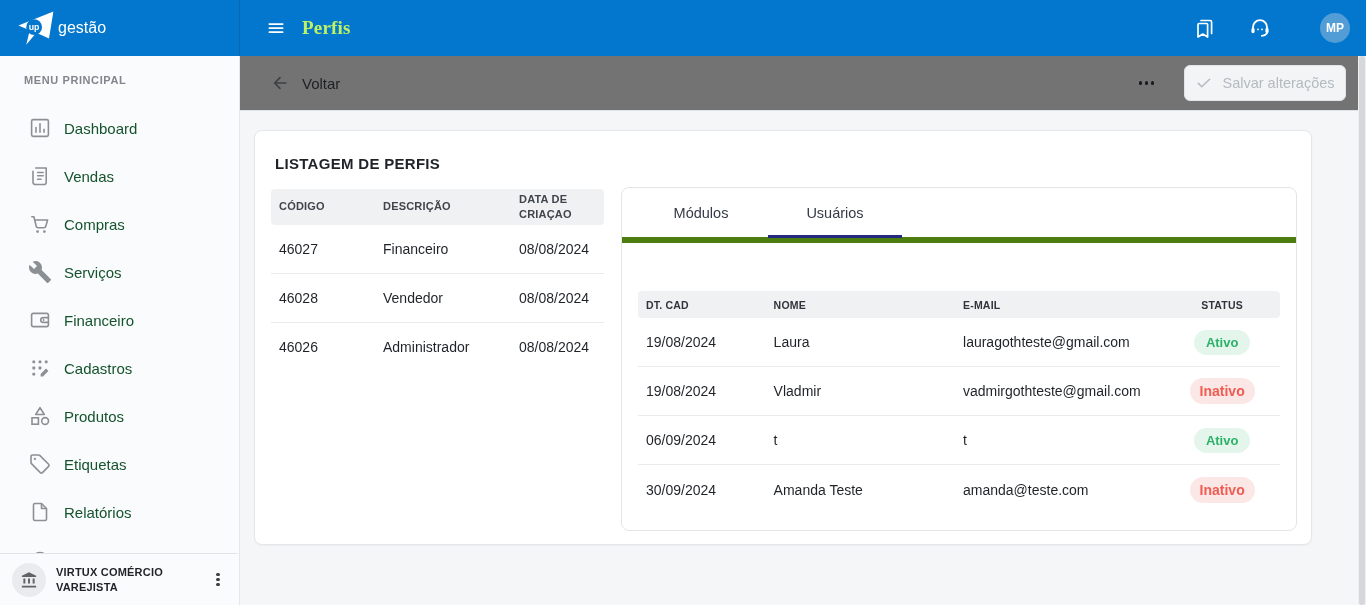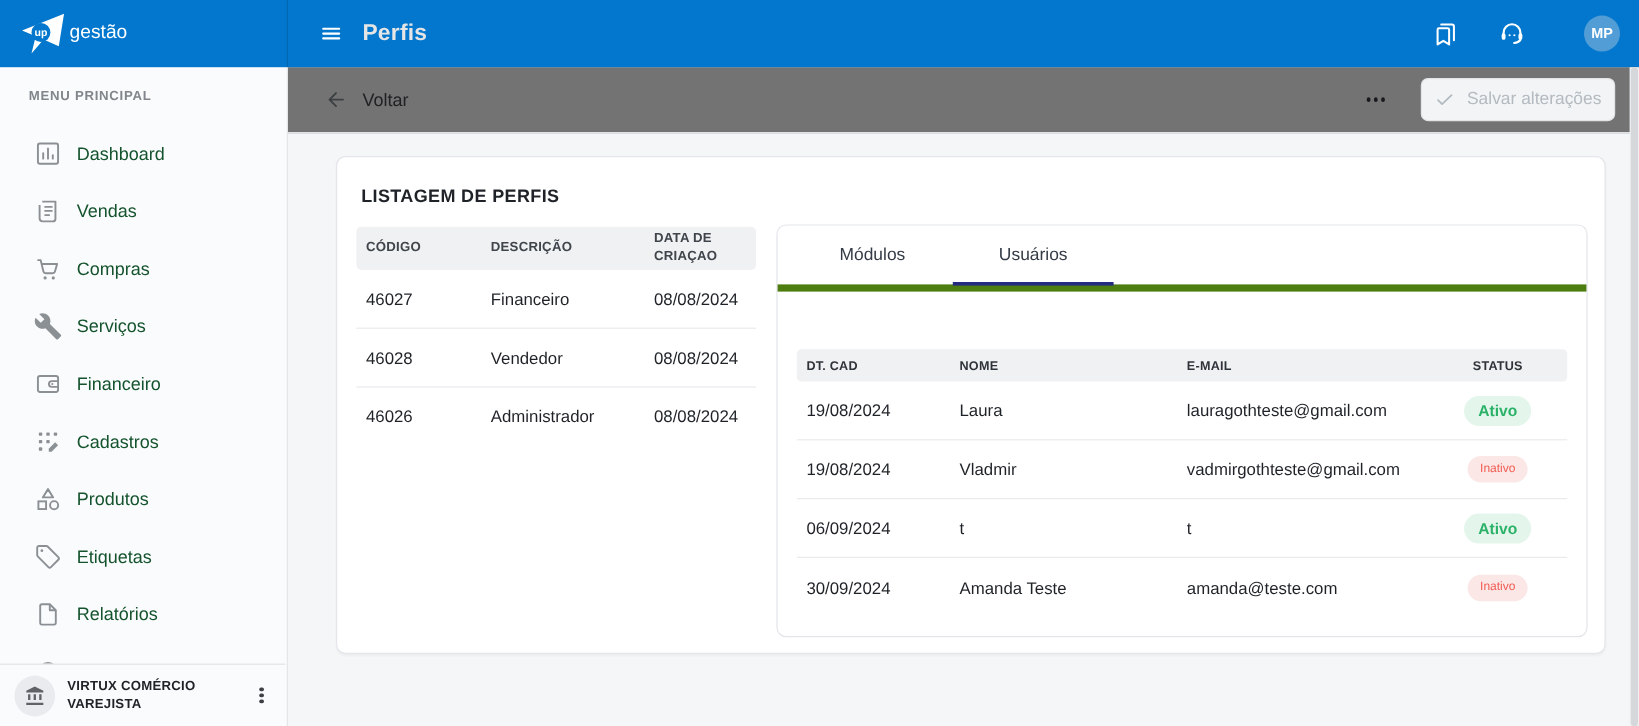--- a/index.html
+++ b/index.html
@@ -5,21 +5,21 @@
   * { margin:0; padding:0; box-sizing:border-box; }
   html,body { width:1366px; height:605px; overflow:hidden; }
   body { font-family:"Liberation Sans","DejaVu Sans",sans-serif; background:#f4f6f8; position:relative; color:#202124; }
 
   
   .header { position:absolute; top:0; left:0; right:0; height:56px; background:#0277cd; display:flex; align-items:stretch; z-index:30; }
   .header-left { width:240px; display:flex; align-items:center; padding-left:14px; border-right:1px solid rgba(0,0,0,0.12); }
   .logo-name { color:#fff; font-size:16px; margin-left:2px; font-weight:400; }
   .header-main { flex:1; display:flex; align-items:center; padding:0 16px 0 26px; }
   .hamburger { width:20px; height:20px; cursor:pointer; }
-  .page-title { color:#e5e5e5; font-size:19px; font-weight:700; margin-left:16px; letter-spacing:.2px; }
+  .page-title { color:#bef264; font-size:19px; font-weight:700; margin-left:16px; letter-spacing:.2px;font-family:Liberation Serif, serif; }
   .header-actions { margin-left:auto; display:flex; align-items:center; gap:32px; }
   .h-icon { width:24px; height:24px; cursor:pointer; }
   .avatar { width:30px; height:30px; border-radius:50%; background:#539dd6; color:#fff; font-size:12px; font-weight:700; display:flex; align-items:center; justify-content:center; margin-left:16px; cursor:pointer; }
 
   
   .sidebar { position:absolute; top:56px; left:0; width:240px; bottom:0; background:#fafbfc; border-right:1px solid #e4e6e9; z-index:20; overflow:hidden; }
   .section-label { position:absolute; top:18px; left:24px; font-size:11px; font-weight:600; color:#80868b; letter-spacing:.6px; }
   .menu { position:absolute; top:48px; left:0; right:1px; }
   .menu-item { height:48px; display:flex; align-items:center; padding-left:28px; cursor:pointer; }
   .mi-icon { width:24px; height:24px; flex:0 0 24px; }
@@ -33,21 +33,21 @@
   
   .toolbar { position:absolute; top:56px; left:240px; right:0; height:55px; background:#737373; border-bottom:1px solid #e0e3e7; display:flex; align-items:center; padding:0 20px 0 30px; z-index:10; }
   .back-btn { display:flex; align-items:center; gap:12px; cursor:pointer; }
   .back-label { font-size:15px; font-weight:500; color:#202124; }
   .more-btn { margin-left:auto; display:flex; gap:2.6px; padding:6px; cursor:pointer; }
   .more-btn i { width:3.4px; height:3.4px; background:#17191c; border-radius:50%; display:block; }
   .save-btn { margin-left:24px; width:162px; height:36px; border:1px solid #e2e4e6; background:#f3f4f6; border-radius:6px; display:flex; align-items:center; justify-content:center; gap:9px; color:#b3bac0; font-size:14.5px; font-weight:500; font-family:inherit; cursor:default; }
 
   
   .content { position:absolute; top:112px; left:240px; right:0; bottom:0; background:#f4f6f8; }
-  .card { position:absolute; left:40px; top:18px; width:1058px; height:415px; background:#fff; border:1px solid #e4e6ea; border-radius:8px; box-shadow:0 1px 2px rgba(0,0,0,.04); }
+  .card { position:absolute; left:14px; top:18px; width:1058px; height:415px; background:#fff; border:1px solid #e4e6ea; border-radius:8px; box-shadow:0 1px 2px rgba(0,0,0,.04); }
   .card-title { position:absolute; top:24px; left:20px; font-size:15px; font-weight:700; color:#1f2328; letter-spacing:.3px; }
 
   
   .ptable { position:absolute; left:16px; top:58px; width:333px; }
   .pt-head { display:flex; background:#f0f1f3; border-radius:4px; align-items:center; min-height:31px; }
   .pt-head span { font-size:11px; font-weight:700; color:#3f454b; letter-spacing:.2px; line-height:1.35; padding-top:3px; padding-bottom:3px; }
   .pc1 { width:104px; padding-left:8px; } .pc2 { width:136px; padding-left:8px; } .pc3 { width:93px; padding-left:8px; }
   .pt-row { display:flex; height:49px; align-items:center; border-bottom:1px solid #e8eaec; cursor:pointer; }
   .pt-row:last-of-type { border-bottom:none; }
   .pt-row span { font-size:14px; color:#1f2328; }
@@ -62,21 +62,21 @@
   .utable { margin:48px 16px 0 16px; }
   .ut-head { display:flex; background:#f0f1f3; border-radius:4px; align-items:center; height:27px; }
   .ut-head span { font-size:10.5px; font-weight:700; color:#2f343a; letter-spacing:.2px; }
   .uc1 { width:128px; padding-left:8px; } .uc2 { width:190px; padding-left:8px; } .uc3 { width:218px; padding-left:8px; }
   .uc4 { width:108px; text-align:center; padding-right:8px; }
   .ut-row { display:flex; height:49px; align-items:center; border-bottom:1px solid #e8eaec; }
   .ut-row:last-of-type { border-bottom:none; }
   .ut-row span { font-size:14px; color:#1f2328; }
   .pill { display:inline-block; border-radius:14px; line-height:1; }
   .pill.ativo { background:#e4f6ec; color:#2bb268; font-weight:700; font-size:13px; padding:6px 12px; }
-  .pill.inativo { background:#fbe7e6; color:#f15c52; font-weight:400; font-size:10px; padding:6px 10px; }
+  .pill.inativo { background:#fbe7e6; color:#f15c52; font-weight:700; font-size:14px; padding:6px 10px; }
 
   
   .scrollbar { position:absolute; top:56px; right:0; bottom:0; width:8px; background:#eef0f1; z-index:40; }
   .scroll-thumb { position:absolute; top:0; bottom:0; left:1px; right:1px; background:#d5d7da; border-radius:3px; }
 </style>
 </head>
 <body>
 
 <div class="header">
   <div class="header-left">

